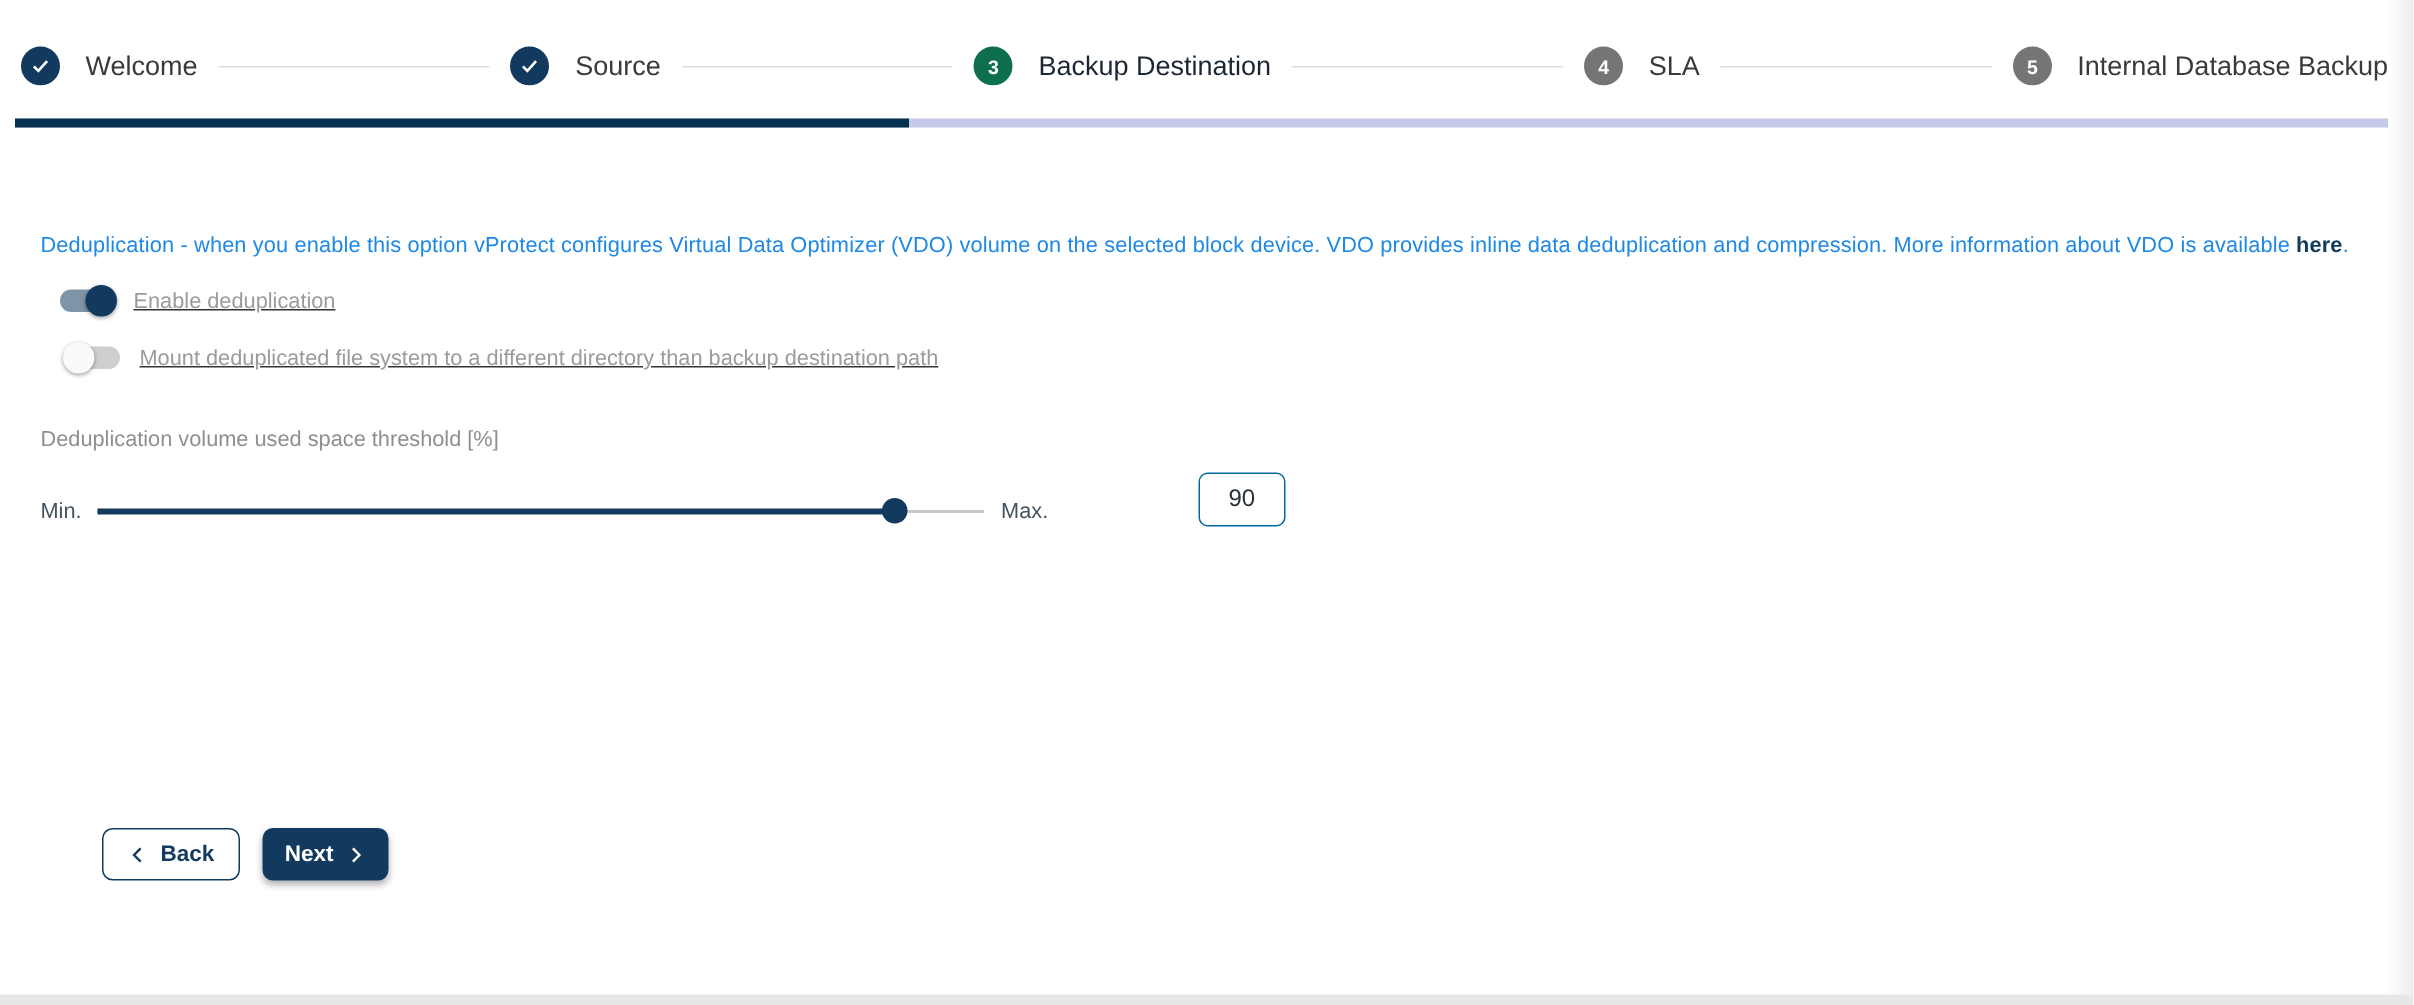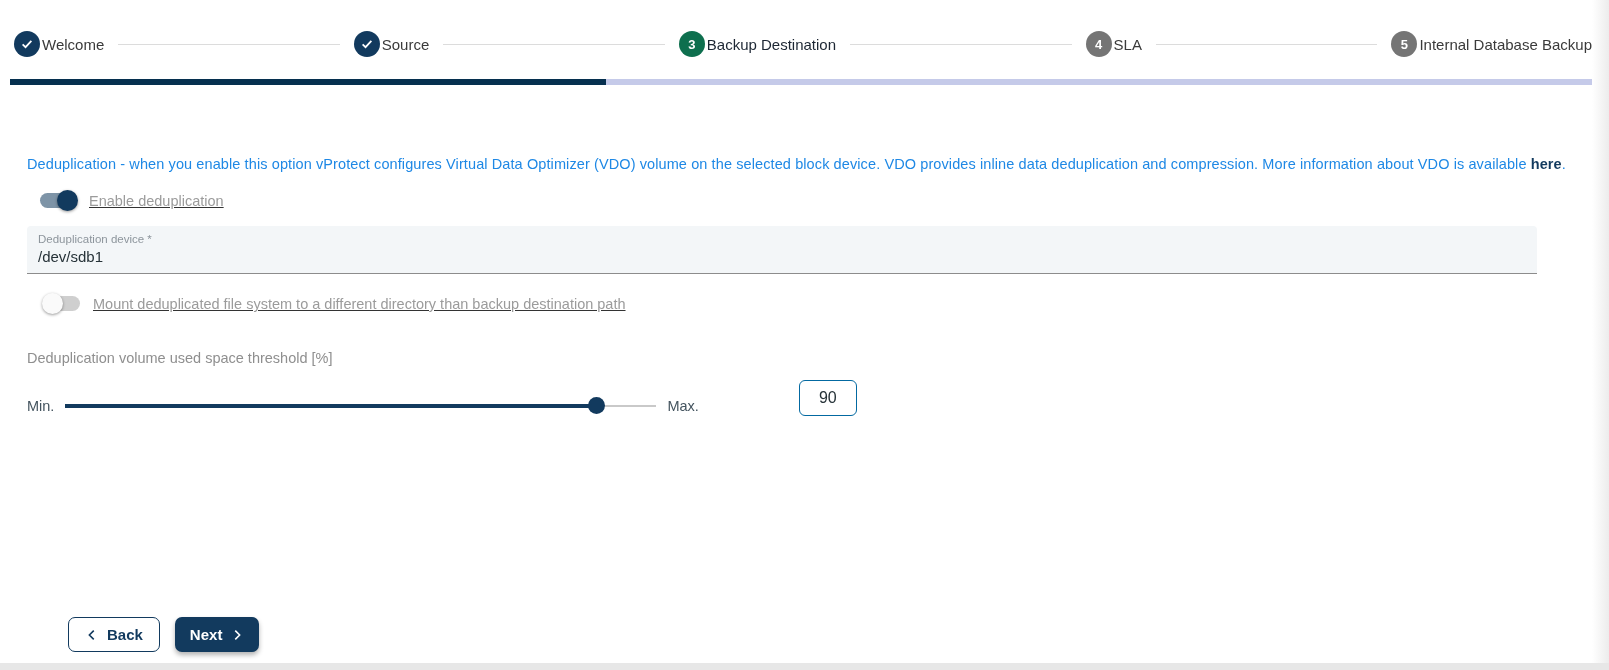--- a/index.html
+++ b/index.html
@@ -7,21 +7,21 @@
     font-family:"Liberation Sans", sans-serif; color:#333; position:relative; }
 
   
   .stepper { display:flex; align-items:center; padding:31px 0 0 14px; width:1592px; overflow:hidden; white-space:nowrap; }
   .step { display:flex; align-items:center; flex:0 0 auto; cursor:pointer; }
   .step-circle { width:26px; height:26px; border-radius:50%; display:flex; align-items:center; justify-content:center;
     color:#fff; font-size:13px; font-weight:bold; flex:0 0 auto; }
   .step.done .step-circle   { background:#123a5e; }
   .step.active .step-circle { background:#0e6f4e; }
   .step.pending .step-circle{ background:#757575; }
-  .step-label { margin-left:2px; font-size:15px; color:#3a3a3a; }
+  .step-label { margin-left:17px; font-size:18px; color:#3a3a3a; }
   .step.active .step-label { font-weight:normal; color:#1c2633; }
   .connector { flex:1 1 auto; height:1px; background:#dcdcdc; margin:0 14px; min-width:28px; }
 
   .progress-track { margin:22px 0 0 10px; width:1582px; height:6px; background:#c5cae9; }
   .progress-fill { height:100%; background:#06304f; }
 
   
   .main { padding:71px 0 0 27px; }
 
   .description { font-size:14.5px; color:#1e88e5; letter-spacing:0.1px; }
@@ -123,24 +123,20 @@
 
   <div class="description"><span>Deduplication - when you enable this option vProtect configures Virtual Data Optimizer (VDO) volume on the selected block device. VDO provides inline data deduplication and compression. More information about VDO is available </span><b class="link">here</b><span>.</span></div>
 
   <div class="toggle-row row1">
     <div class="toggle on">
       <div class="thumb"></div>
     </div>
     <span class="toggle-label">Enable deduplication</span>
   </div>
 
-  <div class="text-field">
-    <span class="tf-label">Deduplication device *</span>
-    <input class="tf-input" type="text" value="/dev/sdb1" style="">
-  </div>
 
   <div class="toggle-row row2">
     <div class="toggle">
       <div class="thumb"></div>
     </div>
     <span class="toggle-label">Mount deduplicated file system to a different directory than backup destination path</span>
   </div>
 
   <div class="threshold-label">Deduplication volume used space threshold [%]</div>
 

